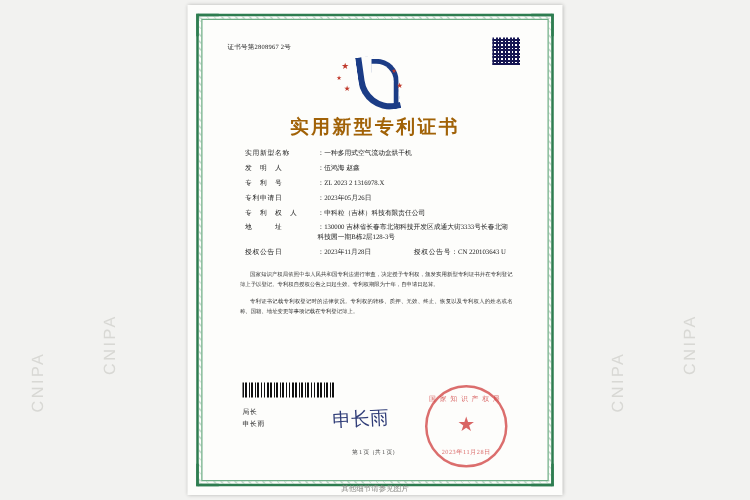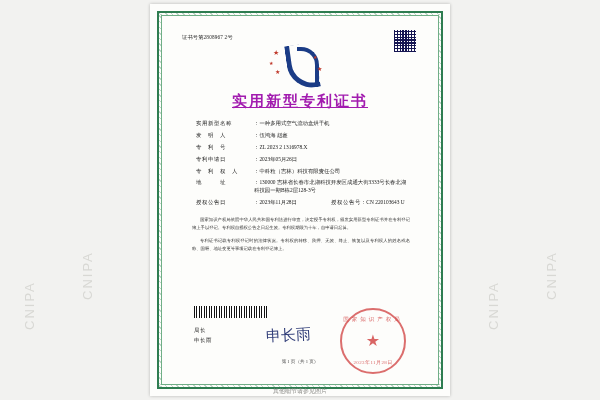--- a/index.html
+++ b/index.html
@@ -94,24 +94,23 @@
   }
   .emblem .s1{left:6px;top:6px;}
   .emblem .s2{left:2px;top:16px;font-size:5px;}
   .emblem .s3{left:8px;top:25px;font-size:6px;}
   .emblem .s4{left:46px;top:10px;font-size:5px;}
   .emblem .s5{left:50px;top:22px;font-size:6px;}
 
   .title{
     position:absolute; left:0; right:0; top:72px;
     text-align:center;
-    font-size:15px; font-weight:bold; color:#a21caf;
+    font-size:15px; font-weight:bold; color:#a16207;
     letter-spacing:2px;
     font-family:"DejaVu Serif", serif;
-    text-decoration:underline;
   }
   
   .fields{
     position:absolute; left:28px; right:24px; top:100px;
     font-size:5.4px; color:#1a1a1a; line-height:1.35;
   }
   .frow{
     display:flex; align-items:flex-start;
     margin-bottom:4.6px;
   }

